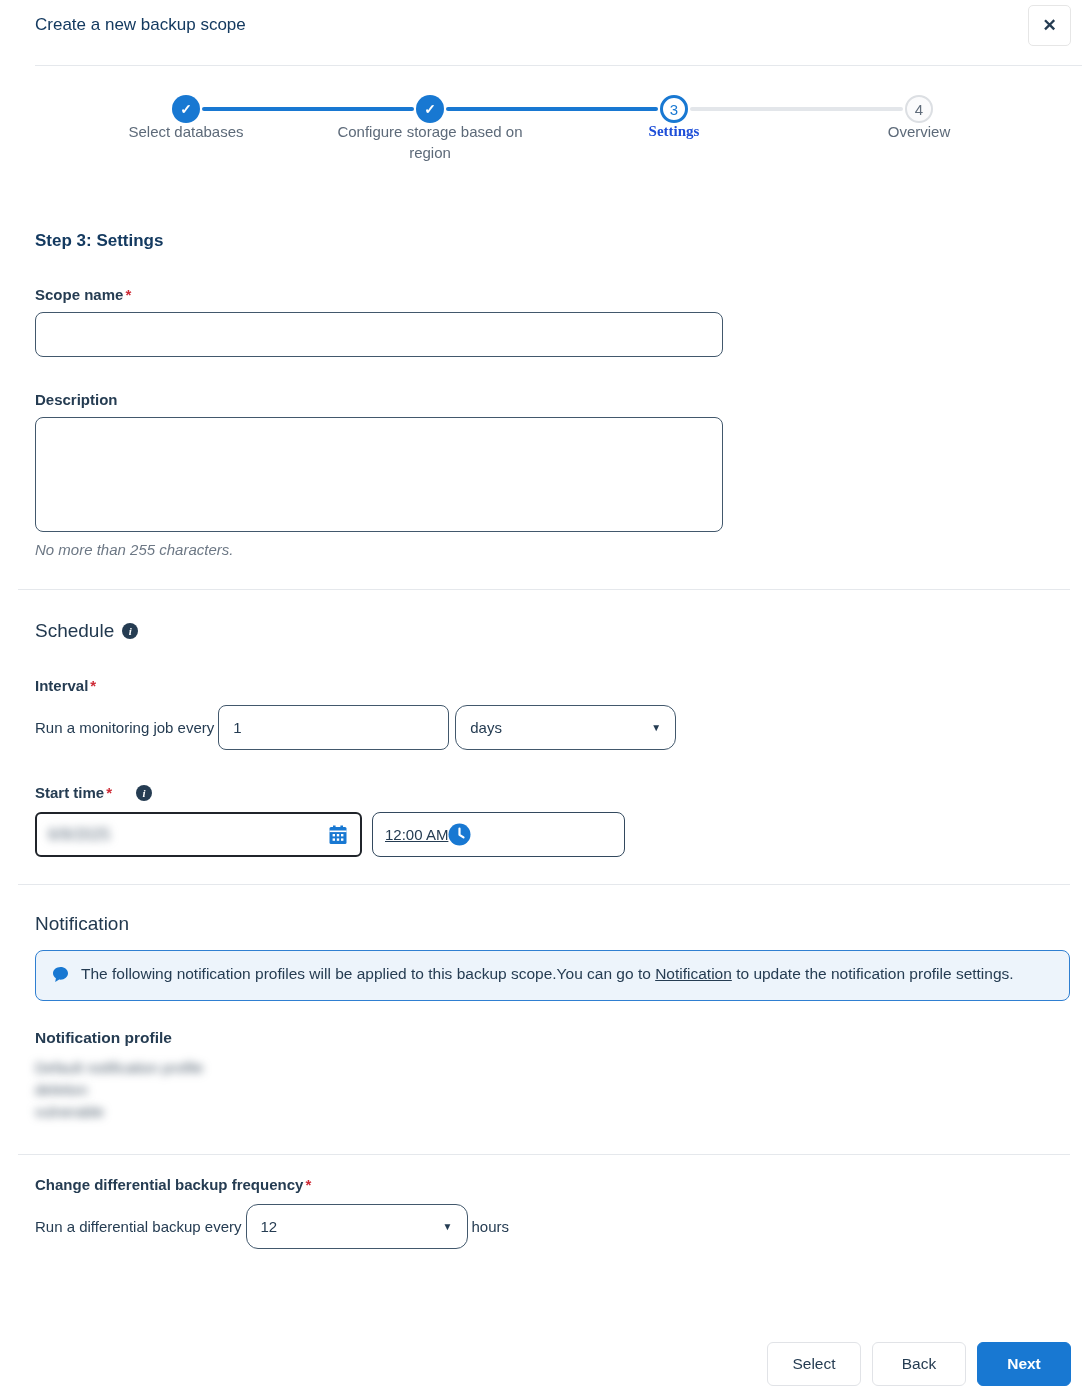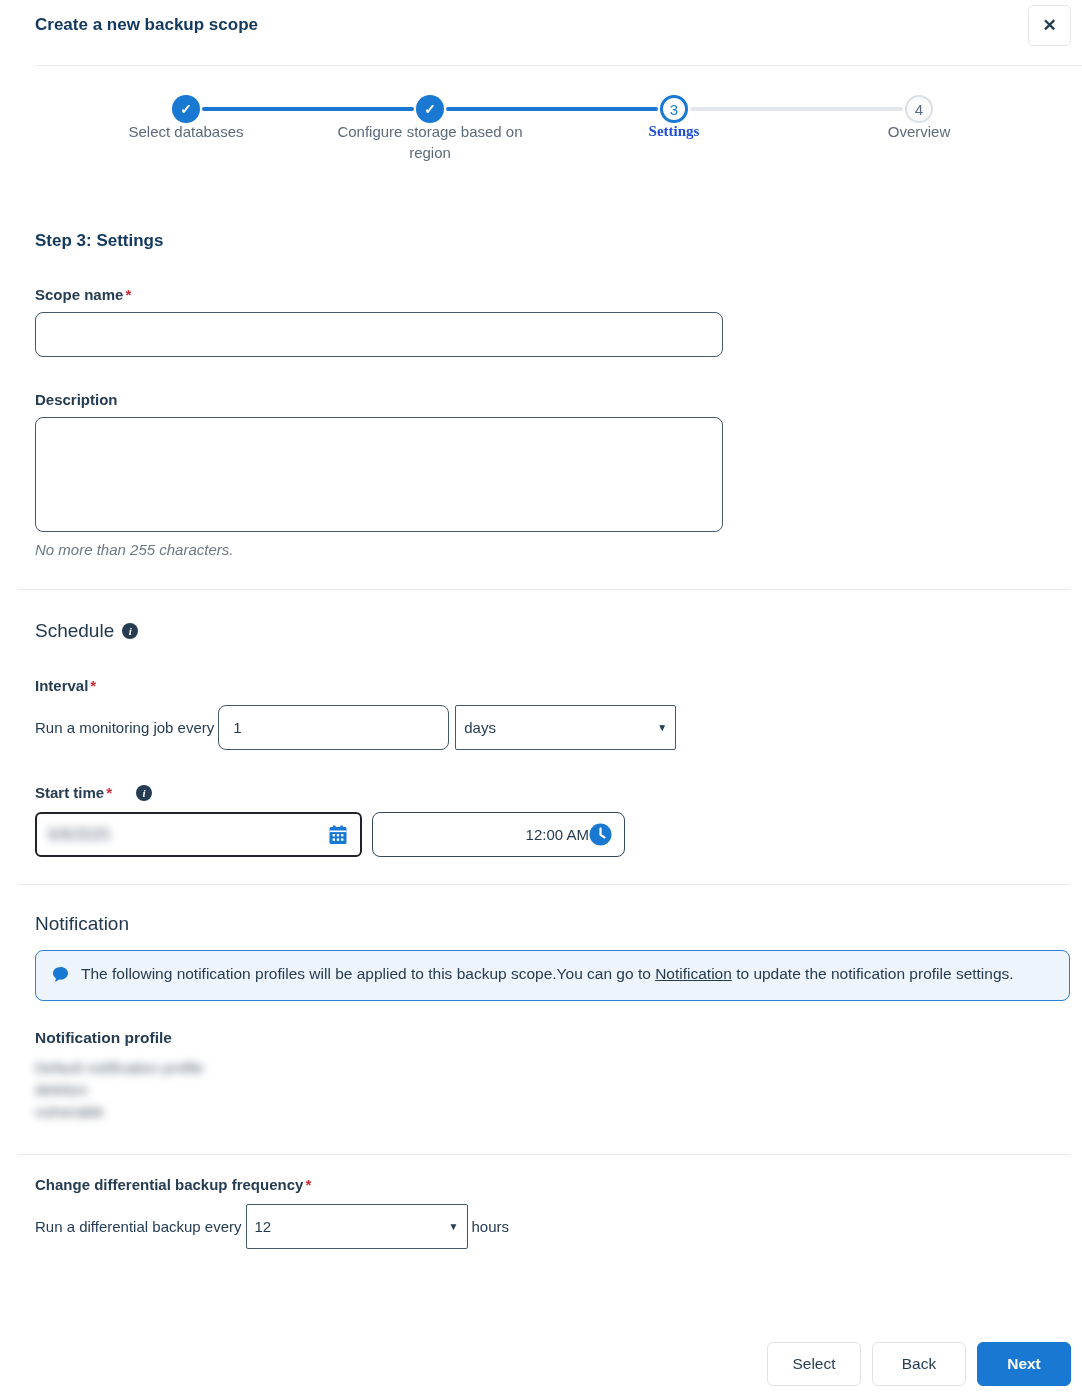--- a/index.html
+++ b/index.html
@@ -9,21 +9,21 @@
     background: #ffffff;
     font-family: "Liberation Sans", sans-serif;
     color: #253c52;
     position: relative;
     overflow: hidden;
   }
 
   
   .dialog-title {
     position: absolute; top: 15px; left: 35px;
-    font-size: 17px; font-weight: 700; color: #143a60;
+    font-size: 17px; font-weight: 400; color: #143a60;
   }
   .close-btn {
     position: absolute; top: 5px; right: 11px;
     width: 43px; height: 41px;
     background: #fff; border: 1px solid #e6e6e6; border-radius: 5px;
     display: flex; align-items: center; justify-content: center;
     font-size: 17px; font-weight: 700; color: #253c52; cursor: pointer;
   }
   .header-divider {
     position: absolute; top: 65px; left: 35px; right: 0;
@@ -76,38 +76,38 @@
     background: #253c52; color: #fff; align-items: center; justify-content: center;
     font-size: 11px; font-weight: 700; font-style: italic;
     font-family: "Liberation Serif", serif; flex: 0 0 auto;
   }
   .inline-row { margin-top: 9px; display: flex; align-items: center; gap: 4px; font-size: 15px; color: #253c52; }
   .num-input {
     width: 231px; height: 45px; border: 1px solid #42586c; border-radius: 8px;
     padding: 0 14px; font-size: 15px; color: #253c52; font-family: inherit; background: #fff;
   }
   .select-box {
-    height: 45px; border: 1px solid #42586c; border-radius: 2px; background: #fff;
+    height: 45px; border: 1px solid #42586c; border-radius: 12px; background: #fff;
     display: flex; align-items: center; justify-content: space-between;
-    padding: 0 8px; font-size: 15px; color: #253c52; cursor: pointer;
+    padding: 0 14px; font-size: 15px; color: #253c52; cursor: pointer;
   }
   .select-days { width: 221px; margin-left: 2px; }
   .select-hours { width: 222px; }
   .caret { font-size: 10px; color: #253c52; }
   .label-with-icons { display: flex; align-items: center; gap: 24px; }
 
   .datetime-row { margin-top: 9px; display: flex; align-items: center; gap: 10px; }
   .date-input {
     width: 327px; height: 45px; border: 2px solid #20242a; border-radius: 6px; background: #fff;
     display: flex; align-items: center; justify-content: space-between; padding: 0 11px; cursor: text;
   }
   .time-input {
     width: 253px; height: 45px; border: 1.5px solid #33495e; border-radius: 8px; background: #fff;
-    display: flex; align-items: center; justify-content: flex-end; padding: 0 12px;
-    font-size: 15px; color: #253c52; cursor: text;
+    display: flex; align-items: center; justify-content: flex-start; padding: 0 12px;
+    font-size: 15px; color: #253c52; cursor: text; text-decoration: underline;
   }
   .redacted { filter: blur(4px); color: #5a6a7a; }
   .redacted-line { font-size: 15px; line-height: 22px; color: #4a5a6a; filter: blur(4px); width: fit-content; }
   .redacted-block { margin-top: 10px; }
 
   .banner {
     margin-top: 14px; width: 100%;
     background: #edf4fb; border: 1px solid #2f7fd1; border-radius: 8px;
     padding: 11px 16px; display: flex; gap: 12px;
     font-size: 15.5px; line-height: 23px; color: #253c52;

